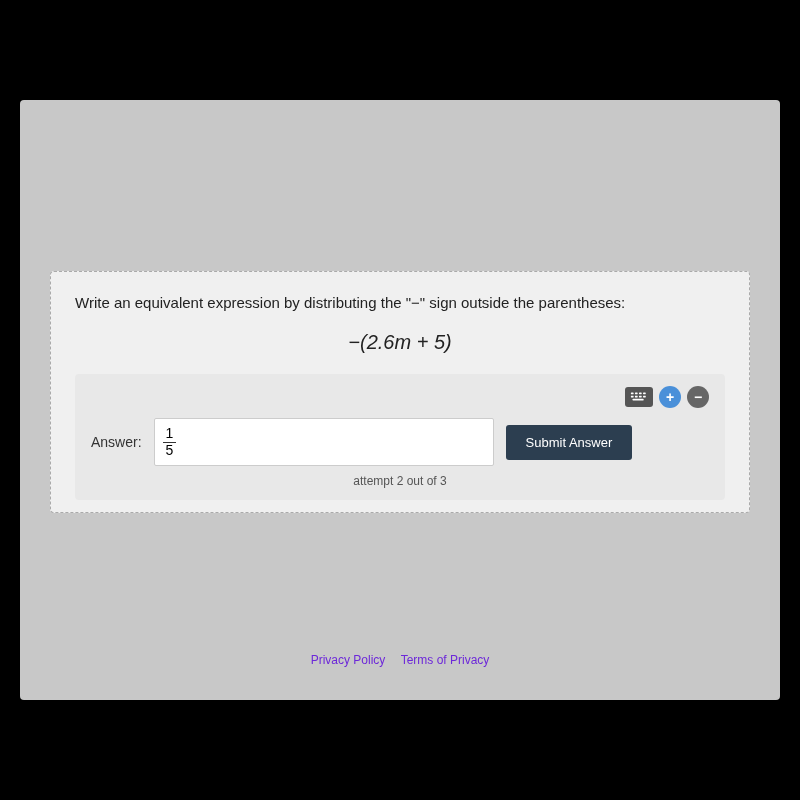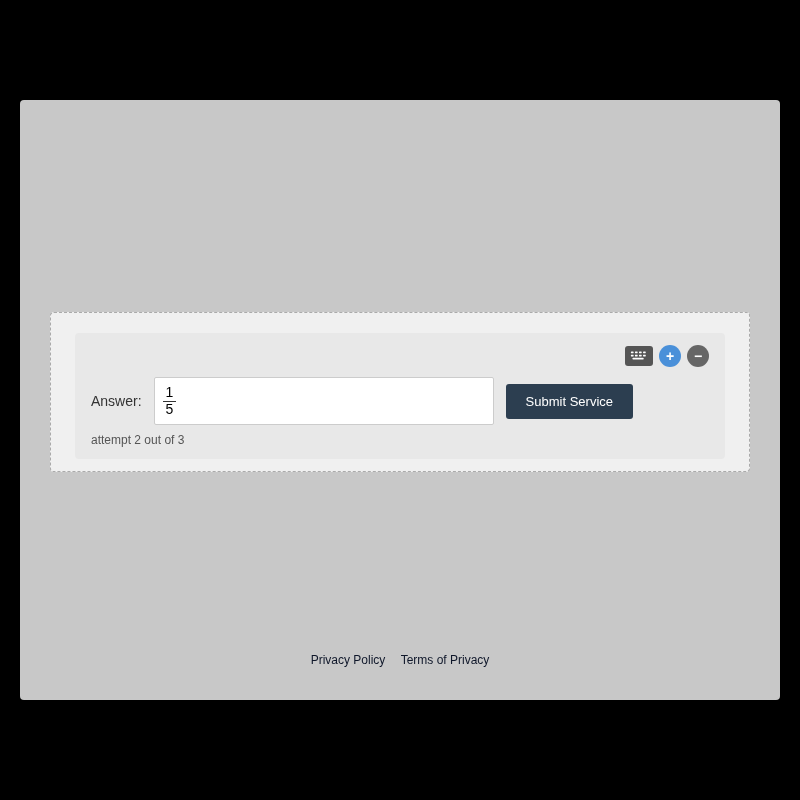--- a/index.html
+++ b/index.html
@@ -158,56 +158,58 @@
       color: white;
       border: none;
       padding: 10px 20px;
       font-size: 13px;
       border-radius: 3px;
       cursor: pointer;
       white-space: nowrap;
     }
 
     .attempt-text {
-      text-align: left;
+      text-align: center;
       font-size: 12px;
       color: #555;
       margin-top: 8px;
     }
 
     .footer {
       position: absolute;
       bottom: 30px;
       text-align: center;
       width: 100%;
     }
 
     .footer-links {
       font-size: 12px;
       color: #555;
       margin-bottom: 3px;
     }
 
     .footer-links a {
-      color: #0f172a;
+      color: #6d28d9;
       text-decoration: none;
       margin: 0 6px;
     }
 
     .footer-copyright {
       font-size: 11px;
       color: #666;
     }
   </style>
 </head>
 <body>
 
 <div class="screen">
 
   <div class="content-card">
+    <div class="question-text">Write an equivalent expression by distributing the "−" sign outside the parentheses:</div>
+    <div class="math-expression">−(2.6m + 5)</div>
 
     <div class="answer-area">
       <div class="toolbar-row">
         <div class="keyboard-icon">
           <svg viewBox="0 0 20 12" fill="white">
             <rect x="1" y="1" width="3" height="2" rx="0.5"></rect>
             <rect x="5.5" y="1" width="3" height="2" rx="0.5"></rect>
             <rect x="10" y="1" width="3" height="2" rx="0.5"></rect>
             <rect x="14.5" y="1" width="3" height="2" rx="0.5"></rect>
             <rect x="1" y="4.5" width="3" height="2" rx="0.5"></rect>
@@ -222,21 +224,21 @@
       </div>
 
       <div class="answer-row">
         <span class="answer-label">Answer:</span>
         <div class="answer-input-box">
           <div class="fraction">
             <span class="frac-num">1</span>
             <span class="frac-den">5</span>
           </div>
         </div>
-        <button class="submit-btn">Submit Service</button>
+        <button class="submit-btn">Submit Answer</button>
       </div>
 
       <div class="attempt-text">attempt 2 out of 3</div>
     </div>
   </div>
 
   <div class="footer">
     <div class="footer-links">
       <a href="#">Privacy Policy</a>
       <a href="#">Terms of Privacy</a>

